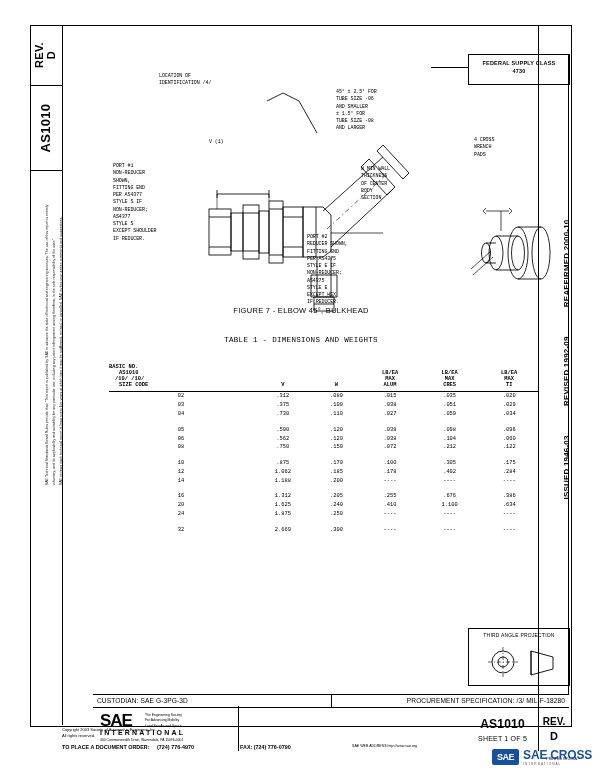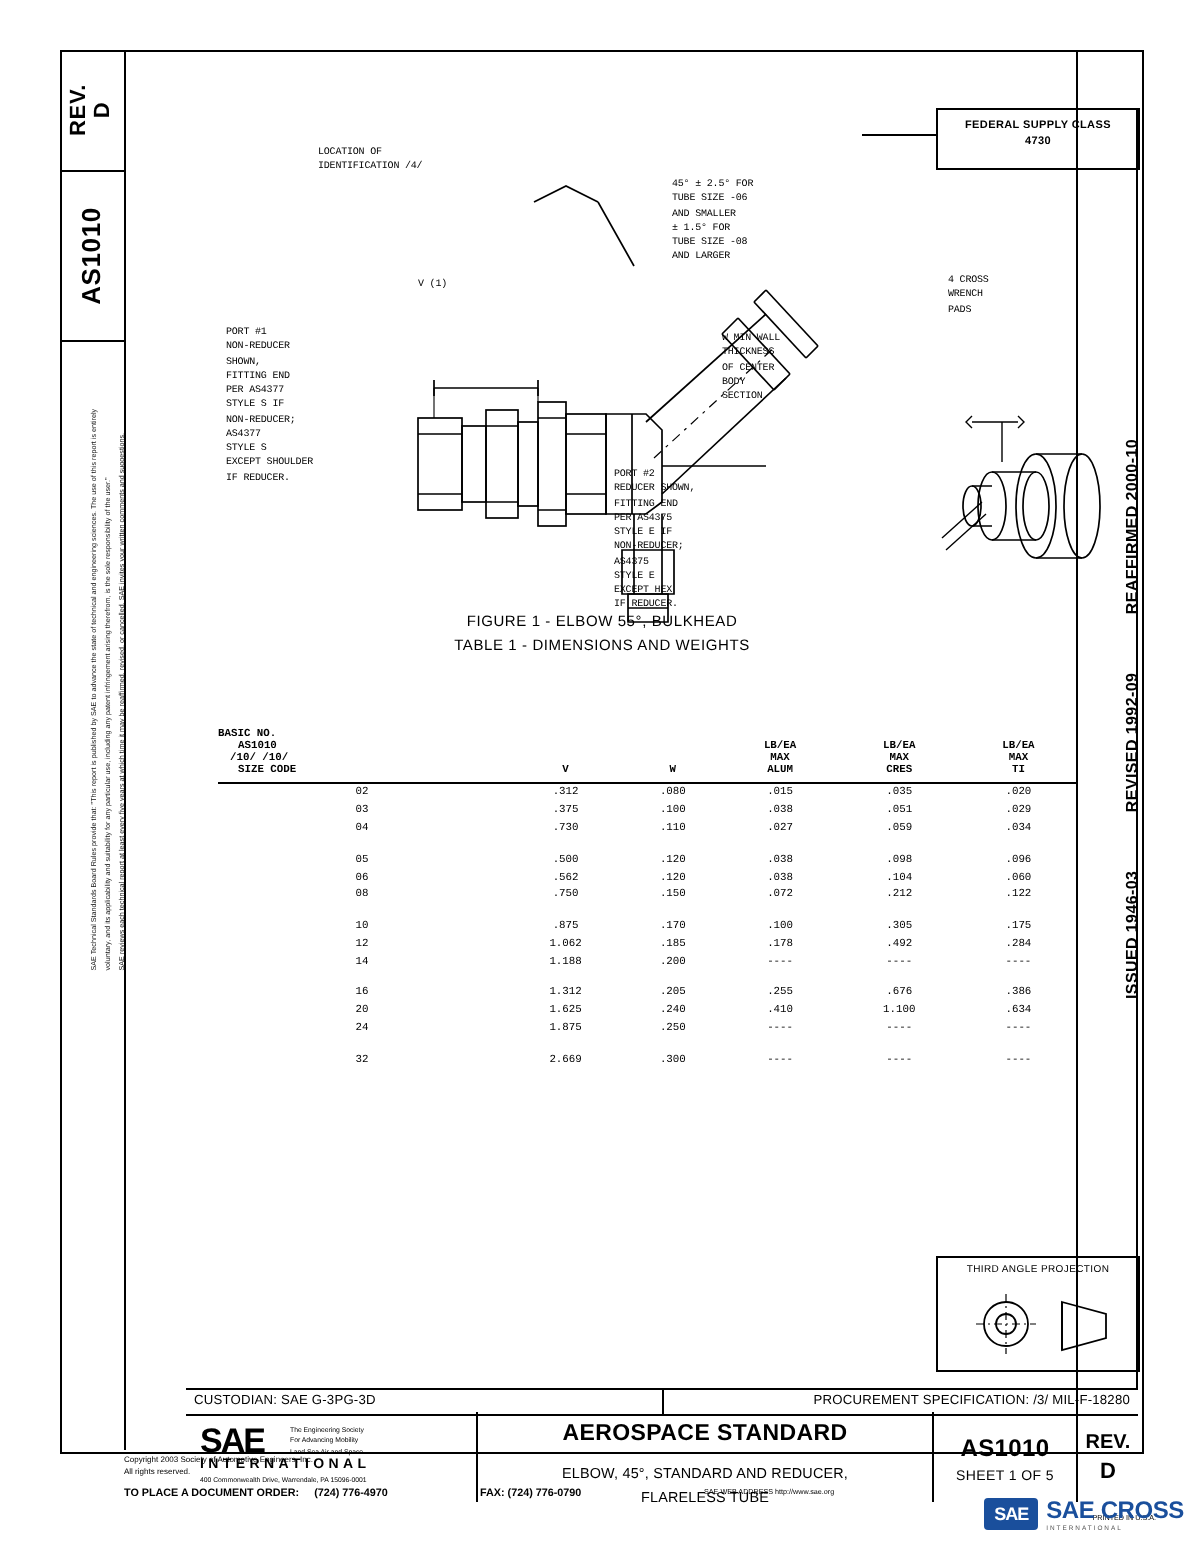--- a/index.html
+++ b/index.html
@@ -203,22 +203,22 @@
 FITTING END
 PER AS4375
 STYLE E IF
 NON-REDUCER;
 AS4375
 STYLE E
 EXCEPT HEX
 IF REDUCER.</div>
       <div class="anno" style="left:178px;top:113px;font-size:5px;">V (1)</div>
 
-      <div class="cap" style="top:280px;">FIGURE 1 - ELBOW  55°, BULKHEAD</div>
-      <div class="cap" style="top:292px;">TABLE 1 - DIMENSIONS AND WEIGHTS</div>
+      <div class="cap" style="top:280px;">FIGURE 7 - ELBOW  45°, BULKHEAD</div>
+      <div class="cap" style="top:310px;font-family:Liberation Mono, monospace;">TABLE 1 - DIMENSIONS AND WEIGHTS</div>
 
       <div class="tbl">
         <table>
           <thead>
             <tr>
               <th class="th-l">
                 <div>BASIC NO.</div>
                 <div style="padding-left:10px">AS1010</div>
                 <div style="padding-left:6px">/10/ /10/</div>
                 <div style="padding-left:10px">SIZE CODE</div>
@@ -399,28 +399,20 @@
           <div class="sae-wrap">
             <div class="sae-mark">SAE</div>
             <div class="sae-intl">INTERNATIONAL</div>
             <div class="sae-tag" style="white-space:pre-line">The Engineering Society
 For Advancing Mobility
 Land Sea Air and Space</div>
             <div class="sae-addr">400 Commonwealth Drive, Warrendale, PA  15096-0001</div>
           </div>
         </div>
 
-        <div class="tb-cell tb-title">
-          <div class="std-head">AEROSPACE STANDARD</div>
-          <div class="std-rule"></div>
-          <div class="std-sub">
-            <div>ELBOW, 45°, STANDARD AND REDUCER,</div>
-            <div>FLARELESS TUBE</div>
-          </div>
-        </div>
 
         <div class="tb-cell tb-no">
           <div class="no-main">AS1010</div>
           <div class="no-sheet">SHEET 1 OF 5</div>
         </div>
 
         <div class="tb-cell tb-rev">
           <div class="rev-lbl">REV.</div>
           <div class="rev-val">D</div>
         </div>

